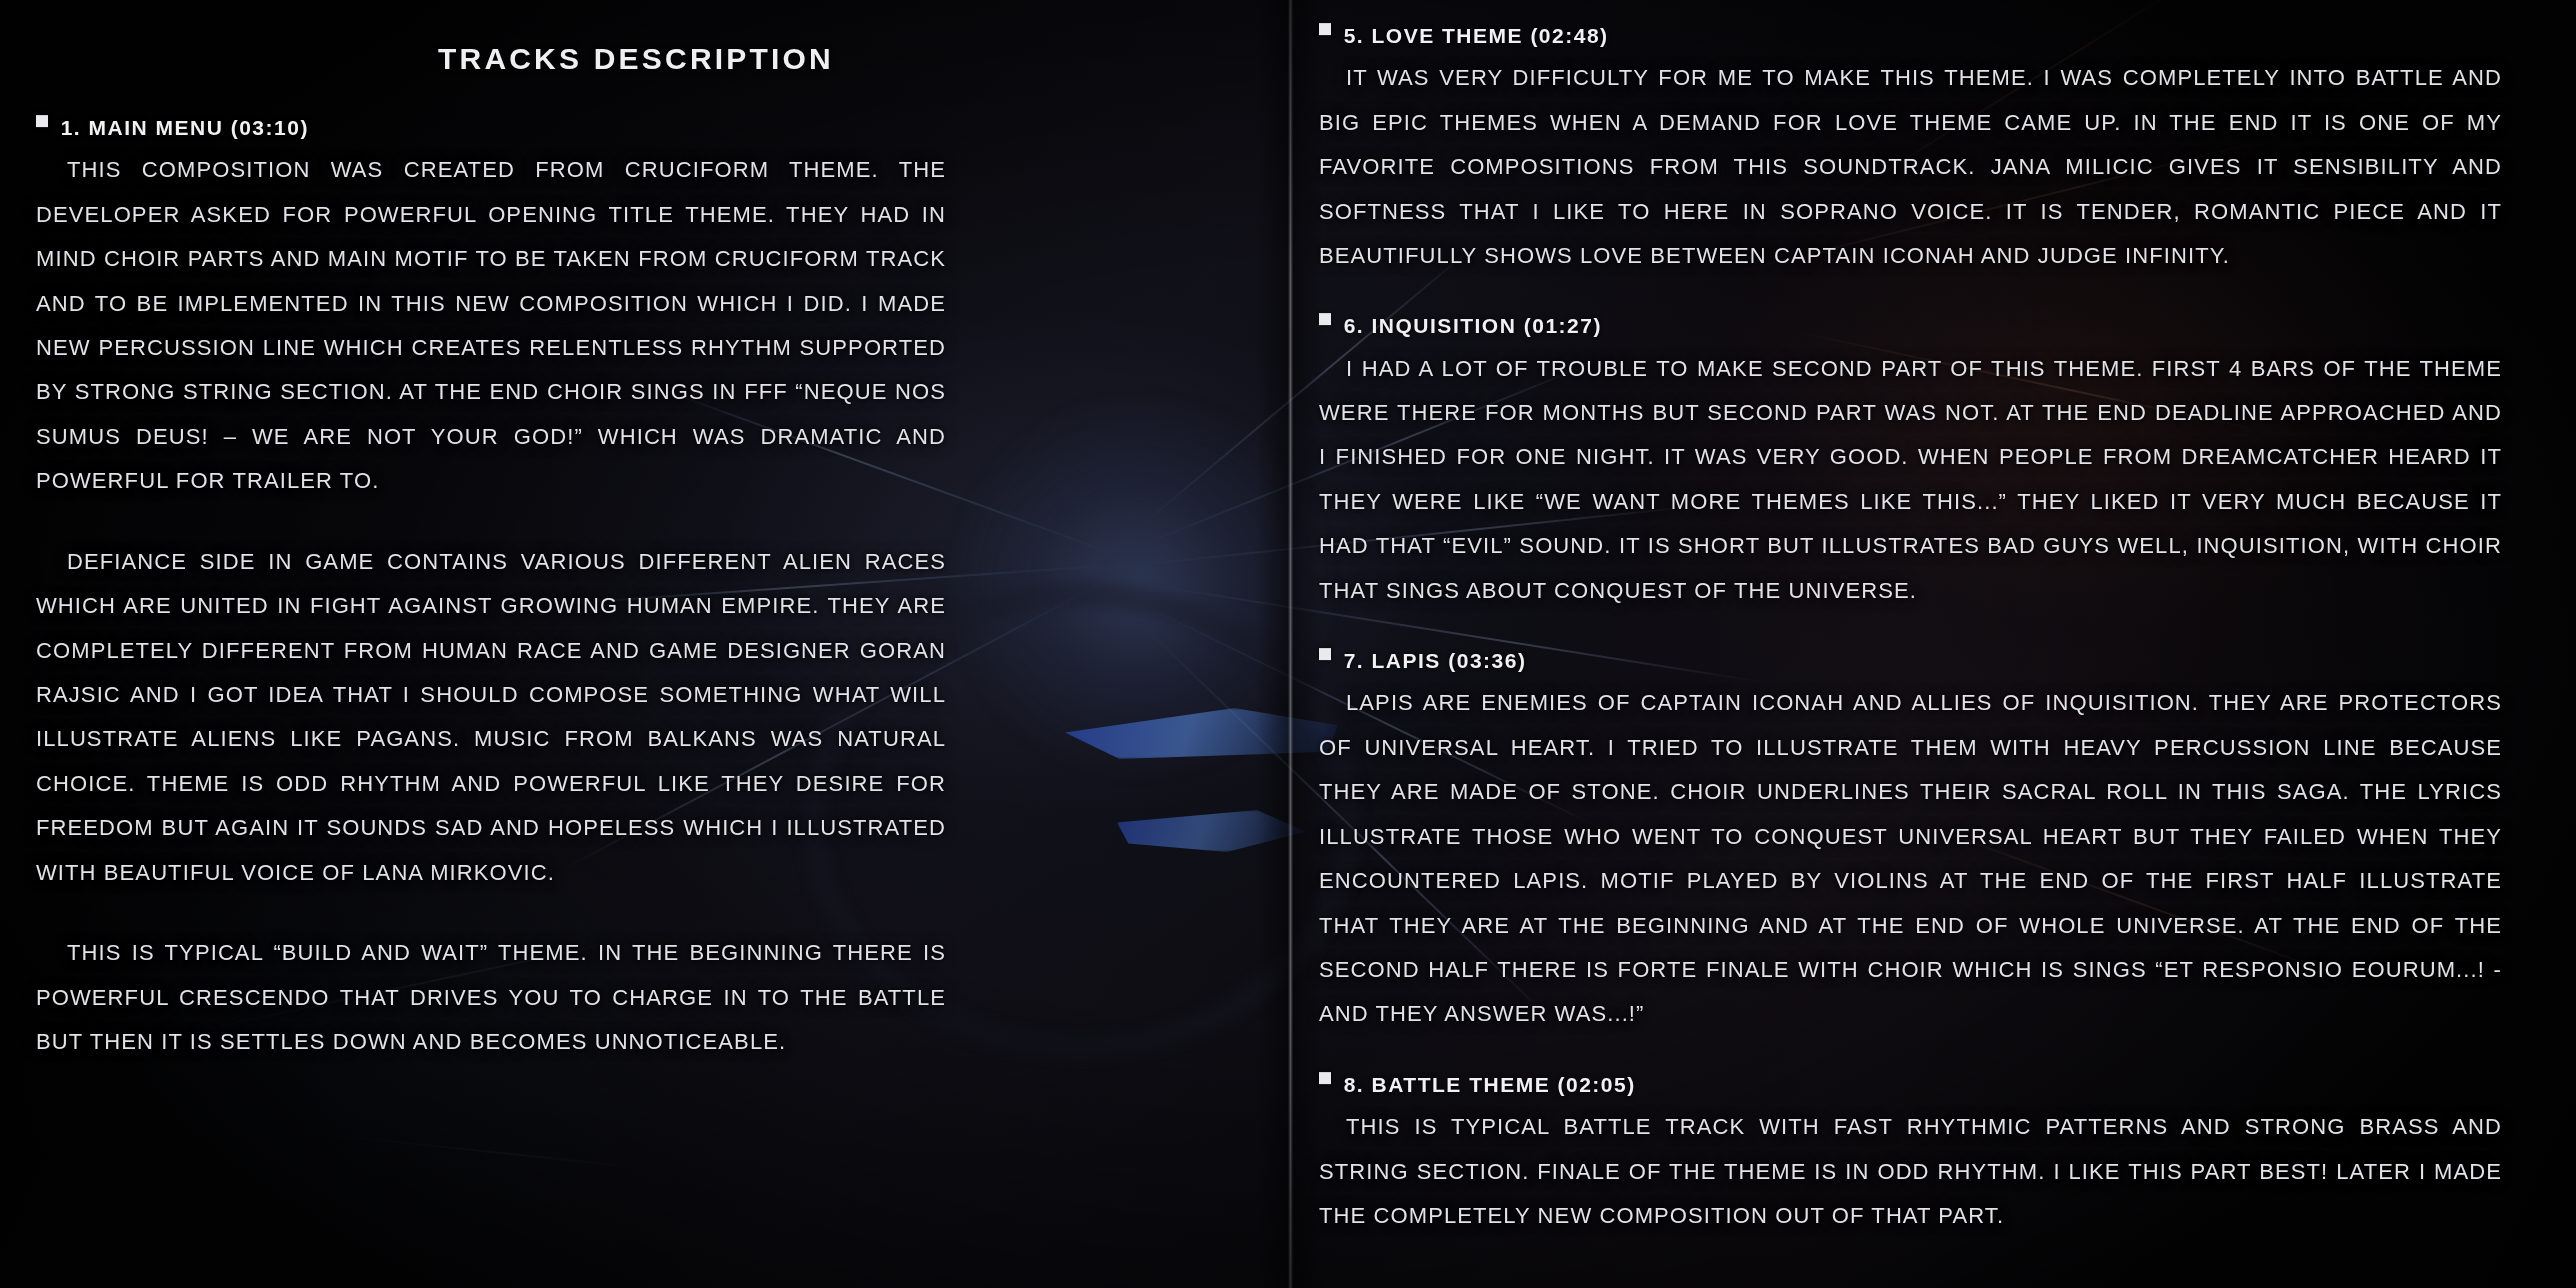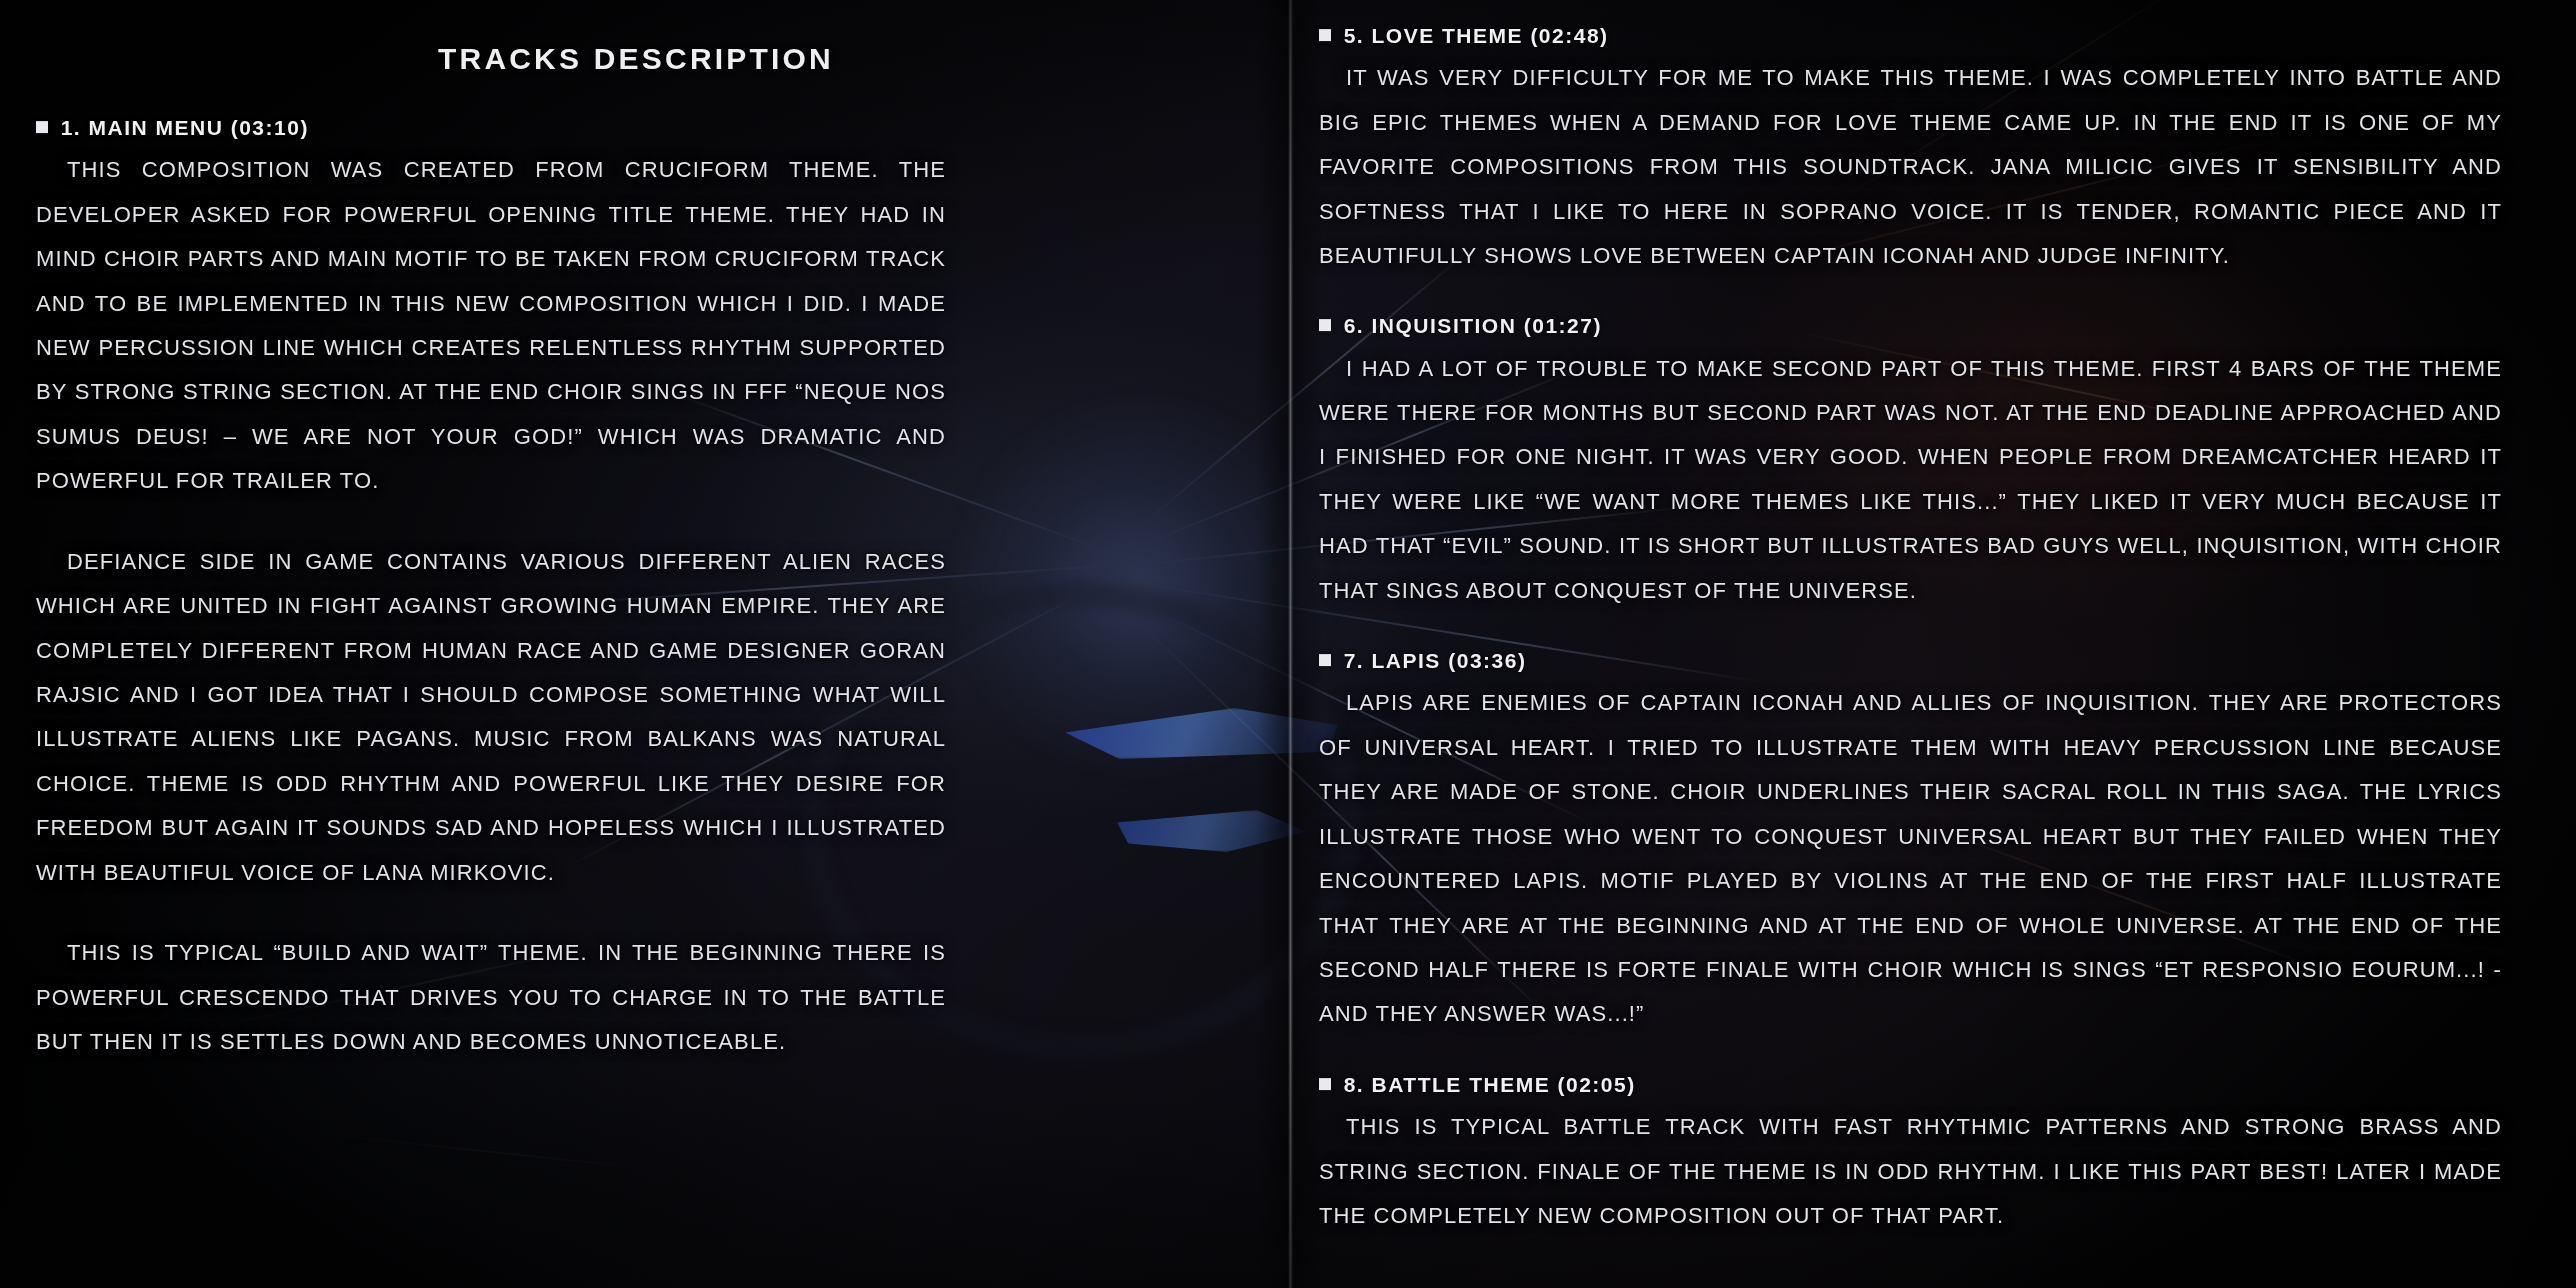--- a/index.html
+++ b/index.html
@@ -120,21 +120,21 @@
     color: #efeff2;
     text-shadow: 0 0 5.5px rgba(0,0,0,.9);
     margin: 42px 0 0 402px;
   }
 
   .track { margin-top: 36px; }
   .track:first-of-type { margin-top: 0; }
 
   .track-head {
     display: flex;
-    align-items: center;
+    align-items: flex-start;
     gap: 12.7px;
     margin-bottom: 8.2px;
   }
   .bullet {
     display: inline-block;
     width: 12px;
     height: 12px;
     background: #e9e9ee;
     box-shadow: 0 0 4.5px rgba(0,0,0,.8);
     flex: 0 0 auto;

